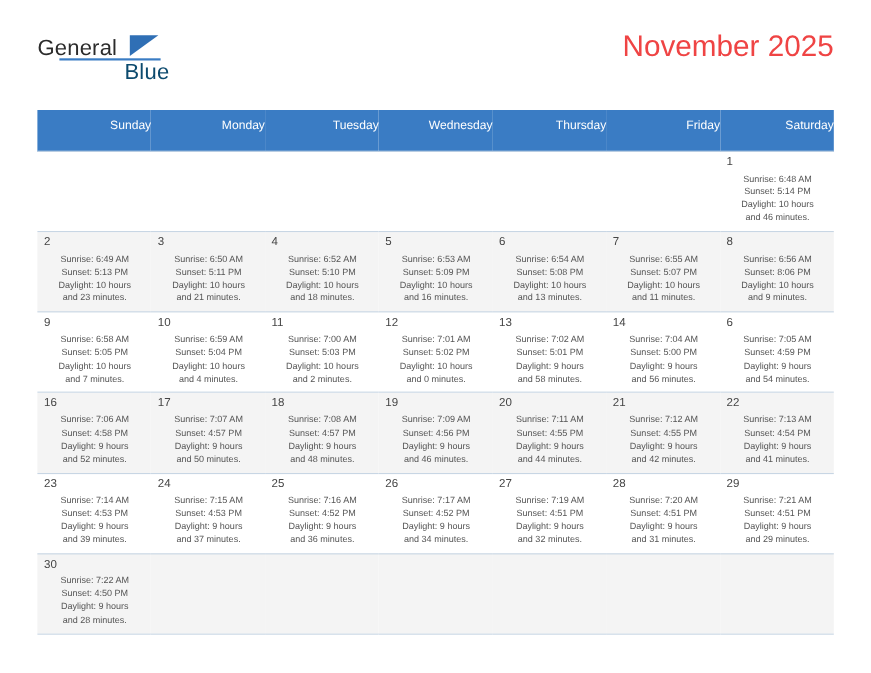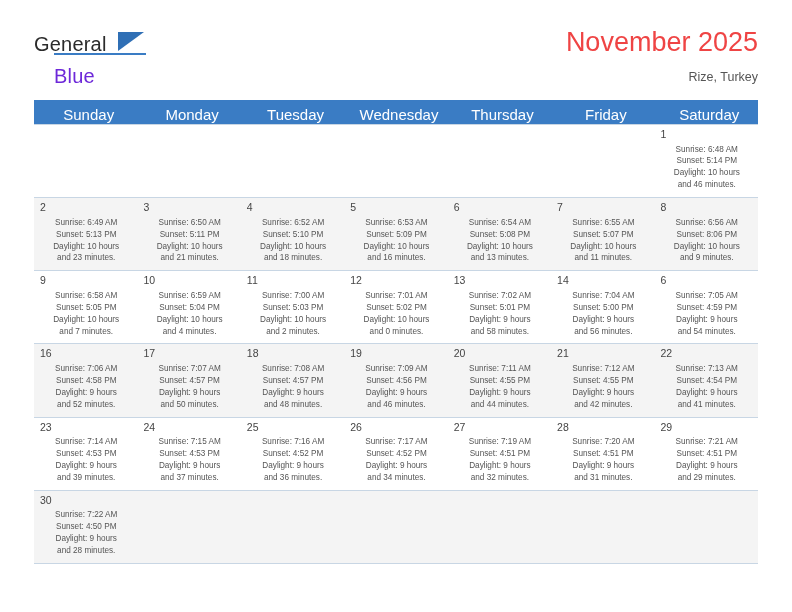--- a/index.html
+++ b/index.html
@@ -35,25 +35,26 @@
     line-height: 1;
   }
   .logo-general {
     font-size: 20px;
     color: #2b2b2b;
     letter-spacing: 0.2px;
     font-family: "Liberation Sans", sans-serif;
   }
   .logo-blue {
     font-size: 20px;
-    color: #6d28d9;
+    color: #0c4a6e;
     letter-spacing: 0.2px;
     display: block;
-    margin-top: 12px;
+    margin-top: 2px;
     margin-left: 20px;
+    text-align: right;
   }
   .logo-flag {
     position: absolute;
     top: 6px;
     left: 84px;
     width: 0;
     height: 0;
     border-left: 26px solid #2f6fb5;
     border-bottom: 19px solid transparent;
   }
@@ -83,24 +84,24 @@
   
   table.calendar {
     border-collapse: collapse;
     width: 724px;
     table-layout: fixed;
     margin-top: 8px;
   }
   table.calendar th {
     background: #3a7cc4;
     color: #ffffff;
-    font-size: 15px;
+    font-size: 11px;
     font-weight: normal;
-    text-align: center;
-    padding: 5px 0 1px 6px;
+    text-align: right;
+    padding: 5px 0 14px 6px;
     height: 18px;
     border: none;
   }
   table.calendar td {
     vertical-align: top;
     border-top: 1px solid #c8d6e4;
     border-bottom: 1px solid #c8d6e4;
     padding: 3px 5px 6px 6px;
     height: 66px;
     width: 103.4px;
@@ -138,21 +139,20 @@
 
   <div class="header">
     <div class="logo">
       <span class="logo-general">General</span>
       <span class="logo-flag"></span>
       <span class="logo-underline"></span>
       <span class="logo-blue">Blue</span>
     </div>
     <div class="title-block">
       <div class="month-title">November 2025</div>
-      <div class="location">Rize, Turkey</div>
     </div>
   </div>
 
   <table class="calendar">
     <thead>
       <tr>
         <th>Sunday</th>
         <th>Monday</th>
         <th>Tuesday</th>
         <th>Wednesday</th>

